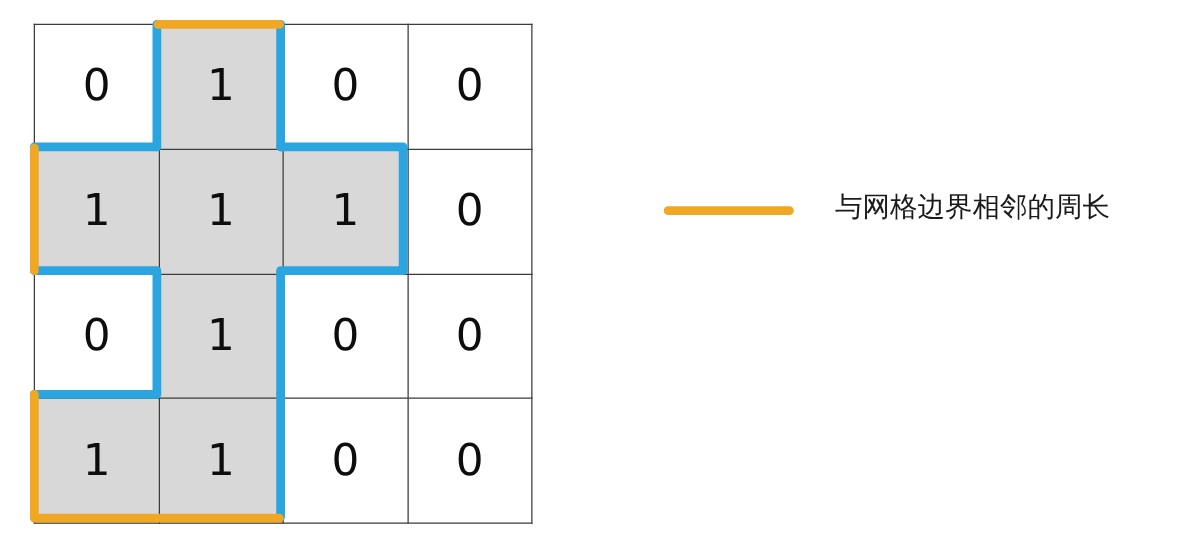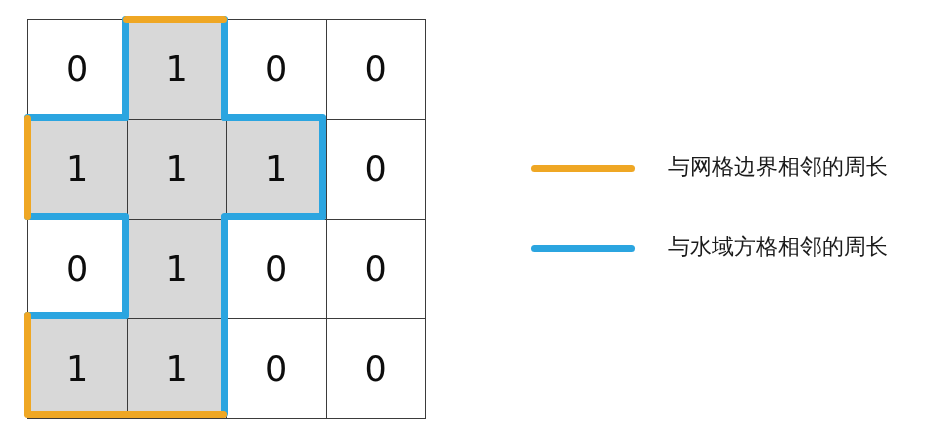--- a/index.html
+++ b/index.html
@@ -144,18 +144,14 @@
     </div>
 </div>
 
 <div id="legend">
 
   <div class="legend-row">
     <div class="legend-swatch orange"></div>
     <div class="legend-label">与网格边界相邻的周长</div>
   </div>
 
-  <div class="legend-row">
-    <div class="legend-swatch blue"></div>
-    <div class="legend-label">与水域方格相邻的周长</div>
-  </div>
 
 </div>
 
 </body></html>

